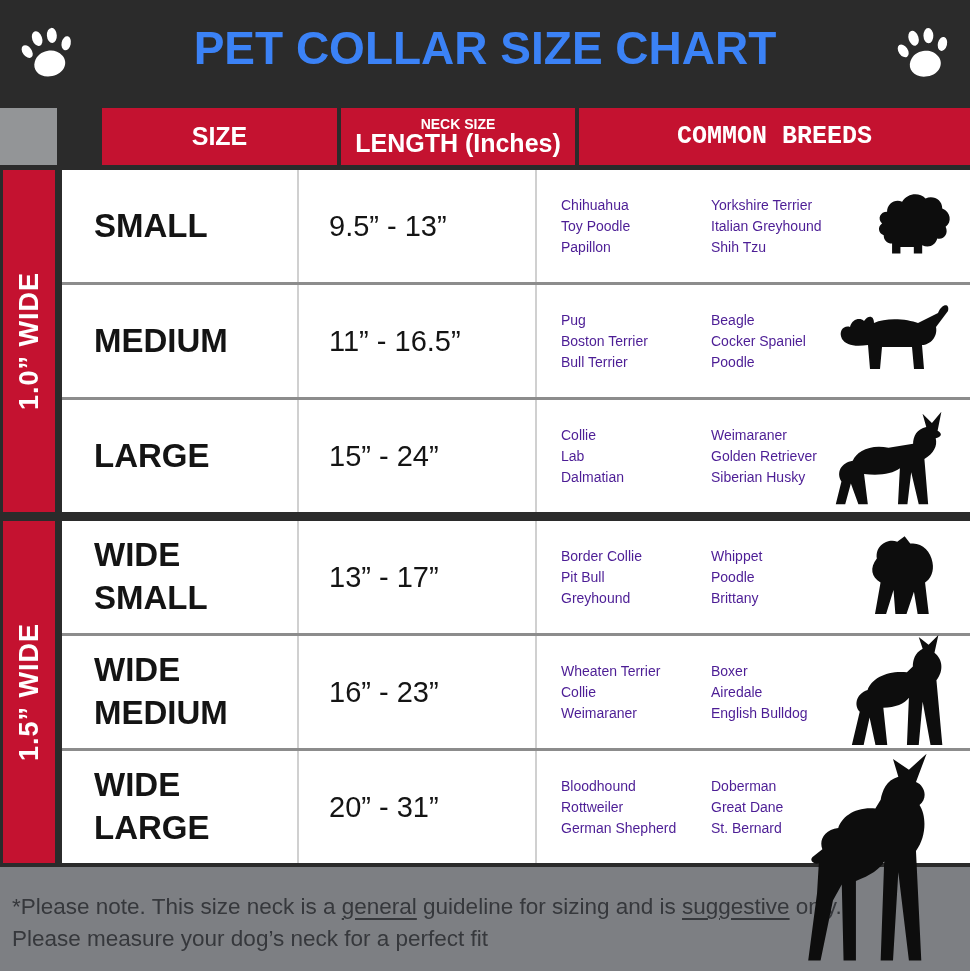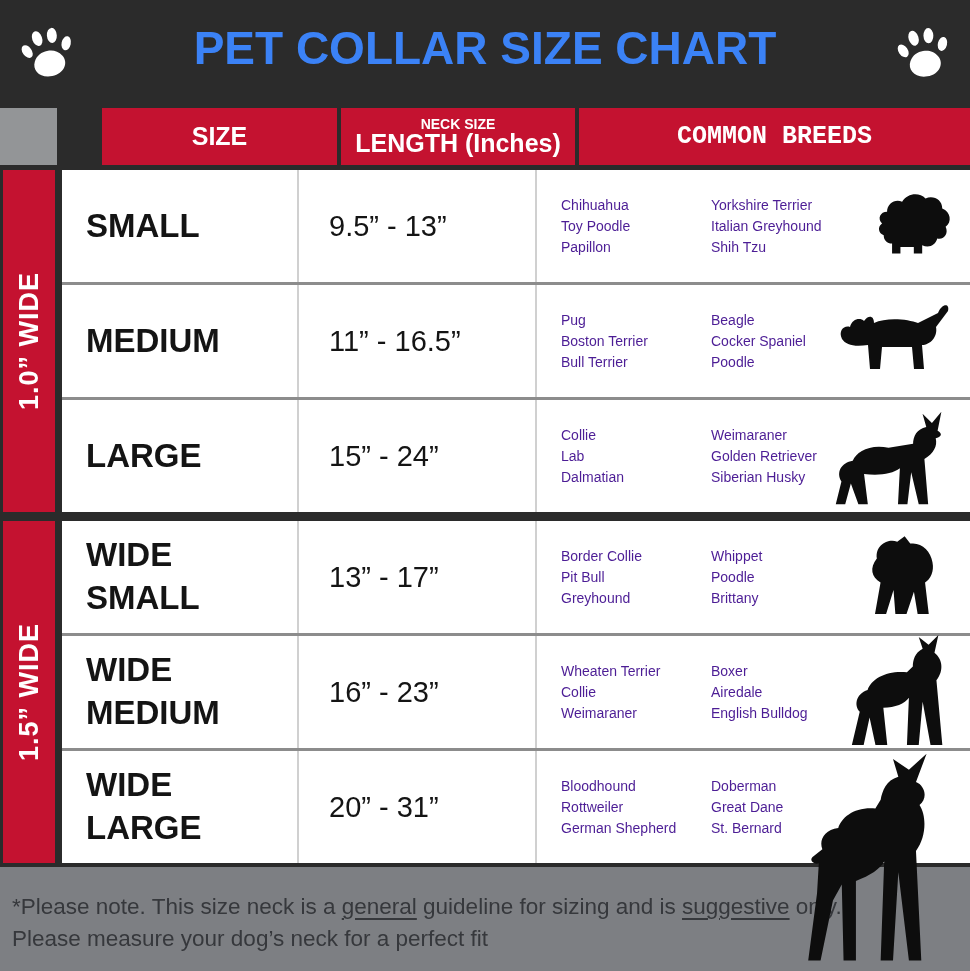--- a/index.html
+++ b/index.html
@@ -34,21 +34,21 @@
   .side-gap { height:9px; }
   .bar span { writing-mode:vertical-rl; transform:rotate(180deg); color:#fff;
               font-size:27px; font-weight:700; letter-spacing:1px; white-space:nowrap; }
 
   .rows { flex:1; display:flex; flex-direction:column; }
   .row { height:112px; background:#fff; display:flex; }
   .sep-thin  { height:3px; background:#8c8c8c; }
   .sep-thick { height:9px; background:#2b2b2b; }
 
   .c-size { width:237px; border-right:2px solid #d0d0d0; display:flex; align-items:center;
-            padding-left:24px; font-size:33px; font-weight:700; color:#141414;
+            padding-left:32px; font-size:33px; font-weight:700; color:#141414;
             line-height:1.3; white-space:pre-line; }
   .c-len  { width:238px; border-right:2px solid #d0d0d0; display:flex; align-items:center;
             padding-left:30px; font-size:29px; font-weight:400; color:#141414; }
   .c-breeds { flex:1; display:flex; align-items:center; padding-left:24px; position:relative; overflow:visible; }
   .bcol { width:150px; font-size:14px; color:#4c1d95; line-height:21px; white-space:pre-line; }
   .dog-wrap { position:absolute; right:6px; top:0; bottom:0; display:flex;
               align-items:center; justify-content:flex-end; }
   .dog-wrap svg { display:block; }
   .dog-r3 { align-self:flex-end; margin-bottom:2px; }
   .dog-r5 { margin-top:-5px; }

